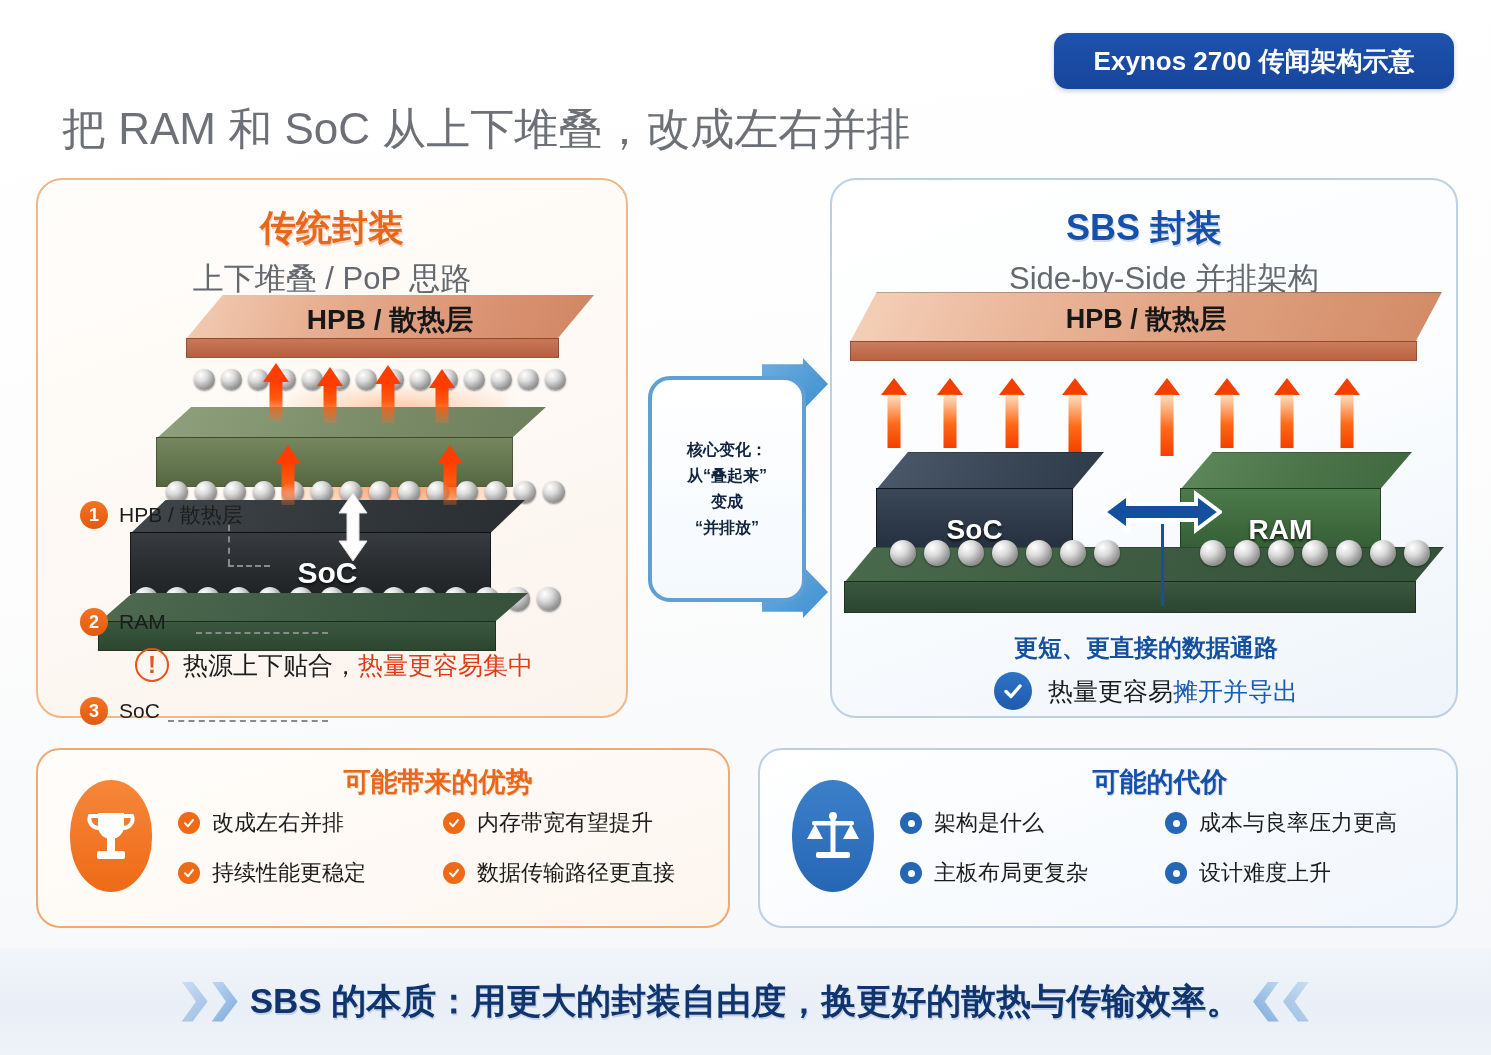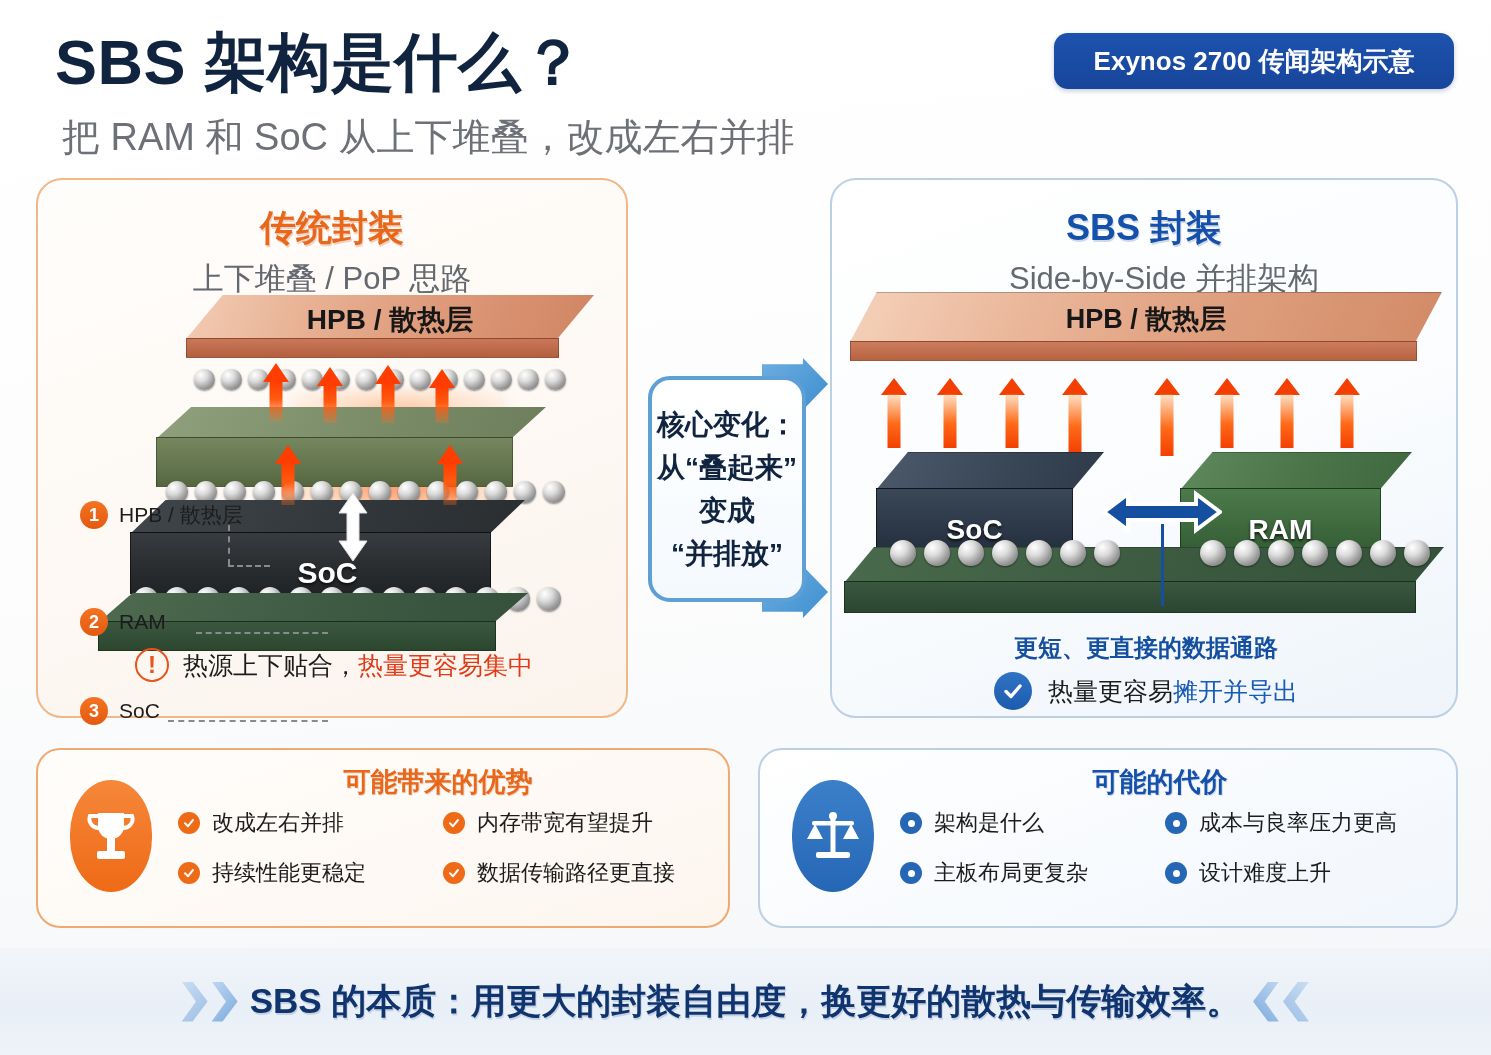--- a/index.html
+++ b/index.html
@@ -14,22 +14,22 @@
   }
 
   
   #header { position: absolute; left: 0; top: 0; width: 1491px; height: 172px; }
   #main-title {
     position: absolute; left: 55px; top: 20px;
     font-size: 63px; font-weight: bold; color: #10233f;
     letter-spacing: 0.5px; white-space: nowrap;
   }
   #sub-title {
-    position: absolute; left: 62px; top: 112px;
-    font-size: 38px; color: #6d7177; white-space: nowrap;
+    position: absolute; left: 62px; top: 100px;
+    font-size: 44px; color: #6d7177; white-space: nowrap;
   }
   #badge {
     position: absolute; left: 1054px; top: 33px;
     width: 400px; height: 56px;
     border-radius: 14px;
     background: linear-gradient(180deg, #1d52ae 0%, #17459a 100%);
     display: flex; align-items: center; justify-content: center;
     box-shadow: 0 2px 5px rgba(20,50,110,0.25);
   }
   #badge-label { font-size: 26px; font-weight: bold; color: #ffffff; white-space: nowrap; }
@@ -196,21 +196,21 @@
 
   
   #center-callout { position: absolute; left: 638px; top: 358px; width: 190px; height: 260px; }
   #callout-box {
     position: absolute; left: 10px; top: 18px; width: 158px; height: 226px;
     border: 4px solid #5e9fd6; border-radius: 22px;
     background: linear-gradient(180deg,#ffffff 0%, #f4f9fe 100%);
     display: flex; flex-direction: column; align-items: center; justify-content: center;
     gap: 5px;
   }
-  .callout-line { font-size: 28px; font-weight: bold; color: #10233f; white-space: nowrap; }
+  .callout-line { font-size: 16px; font-weight: bold; color: #10233f; white-space: nowrap; }
   .arrow-tab {
     position: absolute; left: 124px; width: 66px; height: 52px;
     background: linear-gradient(135deg,#6eaee0 0%, #3d8fd0 100%);
     clip-path: polygon(0% 12%, 62% 12%, 62% 0%, 100% 50%, 62% 100%, 62% 88%, 0% 88%);
   }
   #arrow-top { top: 0px; }
   #arrow-bot { top: 208px; }
 
   
   #sbs-diagram { position: absolute; left: 0; top: 112px; width: 628px; height: 340px; }
@@ -362,21 +362,20 @@
   .chev-pair.right .chev:last-child { opacity: 0.72; }
   #banner-text {
     font-size: 35px; font-weight: bold; color: #10346e;
     text-shadow: 1px 2px 0 rgba(20,60,130,0.16); white-space: nowrap;
   }
 </style>
 </head>
 <body>
 
 <div id="header">
-  <div id="main-title">SBS 架构是什么？</div>
   <div id="sub-title">把 RAM 和 SoC 从上下堆叠，改成左右并排</div>
   <div id="badge">
     <span id="badge-label">Exynos 2700 传闻架构示意</span>
   </div>
 </div>
 
 <div class="panel" id="panel-trad">
   <div class="panel-title" id="trad-title">传统封装</div>
   <div class="panel-sub" id="trad-sub">上下堆叠 / PoP 思路</div>
 

